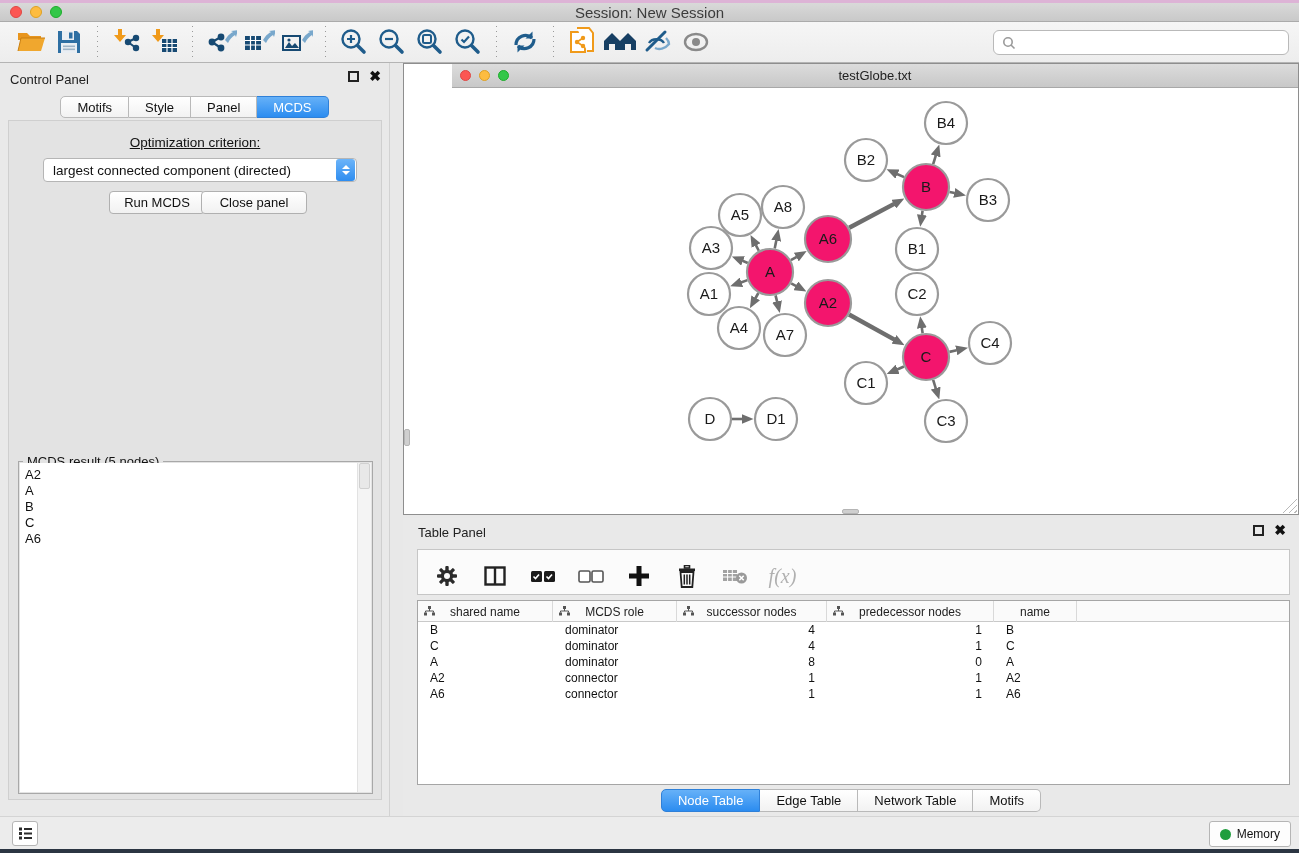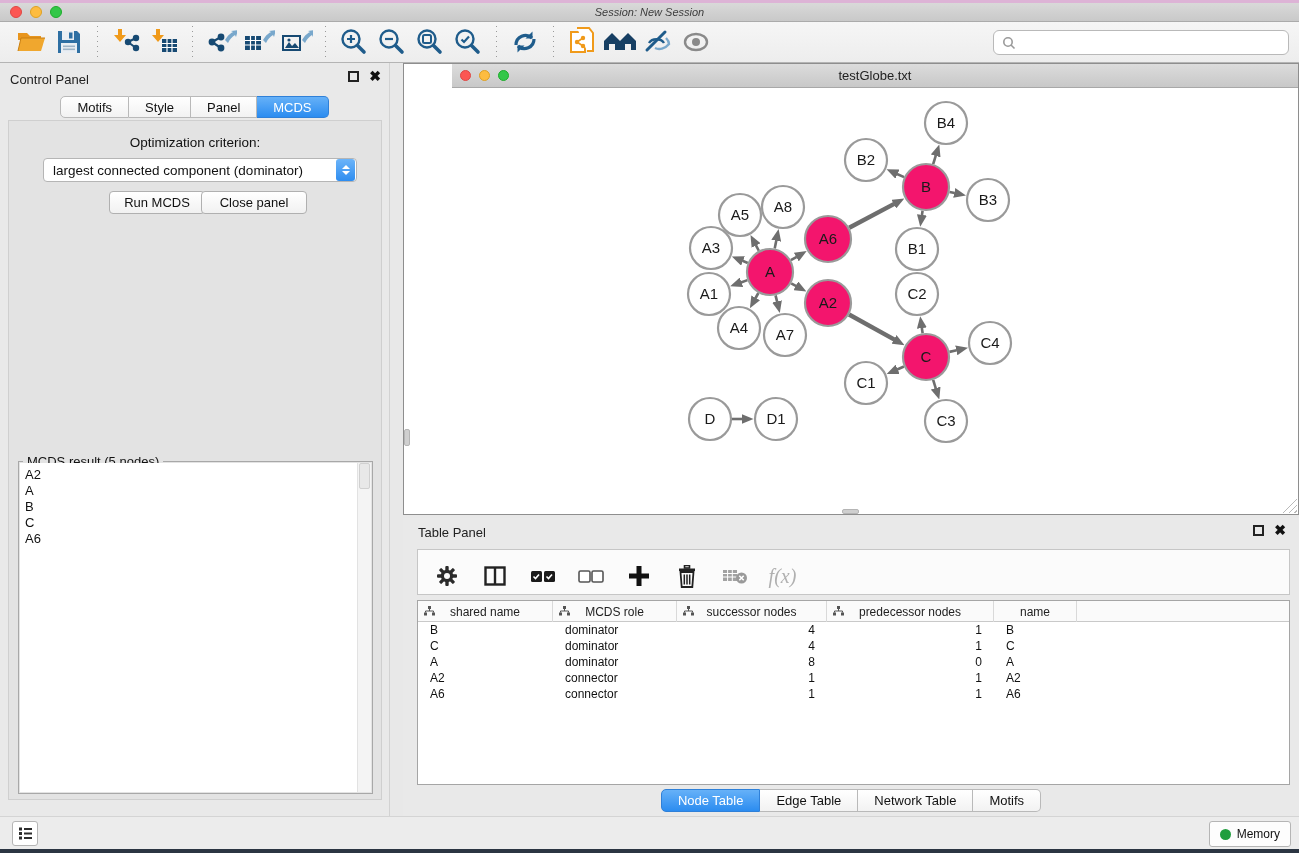--- a/index.html
+++ b/index.html
@@ -4,21 +4,21 @@
 <style>
   * { margin:0; padding:0; box-sizing:border-box; }
   html,body { width:1299px; height:853px; overflow:hidden; }
   body { font-family:"Liberation Sans", sans-serif; background:#e8e8e8; position:relative; color:#1a1a1a; }
 
   
   .deskstrip-top { position:absolute; left:0; top:0; width:1299px; height:3px; background:#ddb3d6; }
   .titlebar { position:absolute; left:0; top:3px; width:1299px; height:19px;
     background:linear-gradient(#d9d9d9,#c9c9c9); border-bottom:1px solid #ababab;
     display:flex; align-items:center; }
-  .titlebar .title { position:absolute; left:0; right:0; text-align:center; font-size:11px; color:#3c3c3c;font-style:italic; }
+  .titlebar .title { position:absolute; left:0; right:0; text-align:center; font-size:15px; color:#3c3c3c; }
   .lights { display:flex; gap:8px; margin-left:10px; z-index:2; }
   .light { width:12px; height:12px; border-radius:50%; }
   .light.red{ background:#fc5753; border:1px solid #df4744;}
   .light.yellow{ background:#fdbc40; border:1px solid #dea123;}
   .light.green{ background:#33c748; border:1px solid #1dad2b;}
 
   
   .toolbar { position:absolute; left:0; top:22px; width:1299px; height:41px;
     background:linear-gradient(#f6f6f6,#ededed); border-bottom:1px solid #b4b4b4;
     display:flex; align-items:center; padding-left:12px; }
@@ -37,21 +37,21 @@
   .close-ico { font-size:14px; font-weight:bold; color:#111; line-height:11px; cursor:pointer; }
 
   .seg-tabs { display:flex; justify-content:center; margin-top:3px; }
   .seg { border:1px solid #b9b9b9; border-left:none; background:linear-gradient(#ffffff,#f2f2f2);
     padding:3px 16px; font-size:13px; height:22px; display:flex; align-items:center; cursor:pointer; color:#111;}
   .seg:first-child { border-left:1px solid #b9b9b9; border-radius:5px 0 0 5px; }
   .seg:last-child { border-radius:0 5px 5px 0; }
   .seg.active { background:linear-gradient(#66b1f8,#2b8cf0); color:#fff; border-color:#2f80d8; }
 
   .cp-inner { position:absolute; left:8px; right:7px; top:57px; bottom:16px; background:#e3e3e3; border:1px solid #cfcfcf; }
-  .opt-label { text-align:center; margin-top:14px; font-size:13.5px; color:#111; }
+  .opt-label { text-align:center; margin-top:14px; font-size:13.5px; color:#111;text-decoration:underline; }
   .dropdown { position:absolute; left:34px; top:37px; width:314px; height:24px; background:#fff;
     border:1px solid #b5b5b5; border-radius:4px; display:flex; align-items:center; cursor:pointer; }
   .dropdown .val { flex:1; font-size:13.5px; padding-left:9px; color:#111; white-space:nowrap; overflow:hidden;}
   .dd-step { width:19px; height:22px; border-radius:3px; background:linear-gradient(#6cb4f9,#2e8df0);
     display:flex; flex-direction:column; align-items:center; justify-content:center; gap:2px; margin-right:1px; }
   .tri-up { width:0;height:0;border-left:4px solid transparent;border-right:4px solid transparent;border-bottom:4px solid #fff;}
   .tri-dn { width:0;height:0;border-left:4px solid transparent;border-right:4px solid transparent;border-top:4px solid #fff;}
   .cp-buttons { position:absolute; top:70px; left:0; width:100%; }
   .btn { position:absolute; height:23px; background:linear-gradient(#ffffff,#f1f1f1); border:1px solid #b0b0b0;
     border-radius:4px; font-size:13px; display:flex; align-items:center; justify-content:center; cursor:pointer; color:#111;}
@@ -272,21 +272,21 @@
   </div>
   <div class="seg-tabs" id="cp-tabs">
       <div class="seg">Motifs</div>
       <div class="seg">Style</div>
       <div class="seg">Panel</div>
       <div class="seg active">MCDS</div>
     </div>
   <div class="cp-inner">
     <div class="opt-label">Optimization criterion:</div>
     <div class="dropdown">
-      <span class="val">largest connected component (dominator)</span>
+      <span class="val">largest connected component (directed)</span>
       <span class="dd-step">
           <span class="tri-up"></span>
           <span class="tri-dn"></span>
         </span>
     </div>
     <div class="cp-buttons">
       <div class="btn btn-run">Run MCDS</div>
       <div class="btn btn-close">Close panel</div>
     </div>
     <div class="groupbox">

